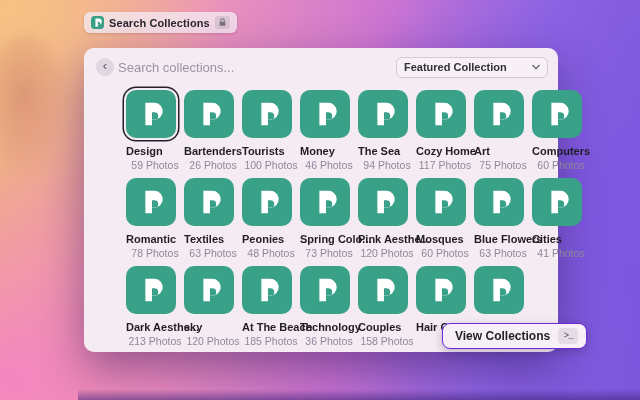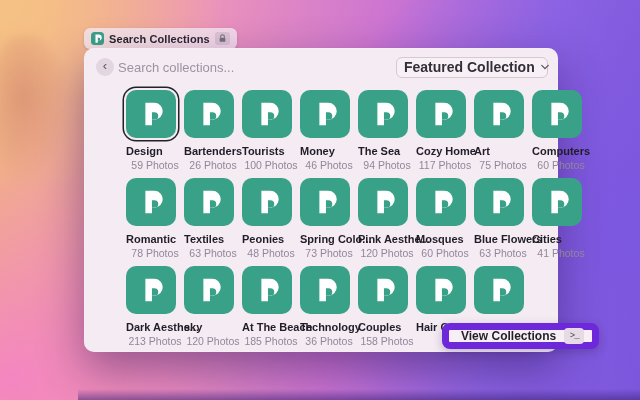--- a/index.html
+++ b/index.html
@@ -18,21 +18,21 @@
     background:radial-gradient(ellipse at 40% 40%, rgba(202,125,103,.55), rgba(202,125,103,0) 70%);
     filter:blur(4px); border-radius:40% 60% 55% 45%;
   }
   .bottom-band {
     position:absolute; left:78px; right:0; bottom:0; height:11px;
     background:linear-gradient(180deg, rgba(80,48,150,.0), rgba(62,36,122,.55));
   }
 
   
   .badge {
-    position:absolute; left:84px; top:28px; height:21px;
+    position:absolute; left:84px; top:12px; height:21px;
     display:flex; align-items:center; gap:5px; padding:0 7px;
     background:rgba(245,235,243,.78); border-radius:6px;
     box-shadow:0 1px 3px rgba(0,0,0,.15); cursor:default;
   }
   .badge-label { font-size:11px; font-weight:700; color:#2b2630; letter-spacing:.1px; }
   .mini-logo { width:13px; height:13px; border-radius:3.5px; background:#3aa189;
     display:flex; align-items:center; justify-content:center; }
   .mini-logo svg { width:11px; height:11px; }
   .lock { width:15px; height:13px; display:flex; align-items:center; justify-content:center;
     background:rgba(120,110,125,.18); border-radius:3px; }
@@ -53,21 +53,21 @@
     flex:1; border:none; outline:none; background:transparent;
     font-family:"Liberation Sans", sans-serif;
     font-size:13px; color:#8b5cf6; margin-left:4px;
   }
   .search-input::placeholder { color:#9d92a3; }
   .dropdown {
     width:152px; height:21px; border:1px solid #d7c8d5; border-radius:6px;
     background:rgba(255,255,255,.30); display:flex; align-items:center;
     padding:0 7px; gap:6px; cursor:pointer;
   }
-  .dropdown-value { flex:1; font-size:14px; font-weight:600; color:#332e38; white-space:nowrap; }
+  .dropdown-value { flex:1; font-size:11px; font-weight:600; color:#332e38; white-space:nowrap; }
 
   
   .grid {
     position:absolute; left:6px; top:42px;
     display:grid; grid-template-columns:repeat(8, 58px); grid-auto-rows:77px;
     row-gap:11px;
   }
   .cell { width:58px; cursor:pointer;margin-left:36px; }
   .tile {
     width:50px; height:48px; border-radius:10px; background:#3aa189;
@@ -82,21 +82,21 @@
     white-space:nowrap; line-height:12px;
   }
   .cell-count {
     margin-top:2px; font-size:10.5px; color:#90879a; white-space:nowrap; line-height:12px;text-align:center;
   }
 
   
   .action-btn {
     position:absolute; left:358px; top:275px; height:26px;
     display:flex; align-items:center; gap:8px; padding:0 8px 0 12px;
-    background:#f6eff5; border:7px solid #6d28d9; border-radius:8px;
+    background:#f6eff5; border:1px solid #6d28d9; border-radius:8px;
     box-shadow:0 3px 10px rgba(40,20,70,.25); cursor:pointer;
   }
   .action-label { font-size:12px; font-weight:700; color:#231f29; white-space:nowrap; }
   .action-key {
     min-width:20px; height:16px; padding:0 3px; border-radius:4px; background:#e6dbe5;
     display:flex; align-items:center; justify-content:center;
     font-family:"Liberation Mono", monospace; font-size:9px; color:#4c4552; letter-spacing:-1px;
   }
 </style>
 </head>

